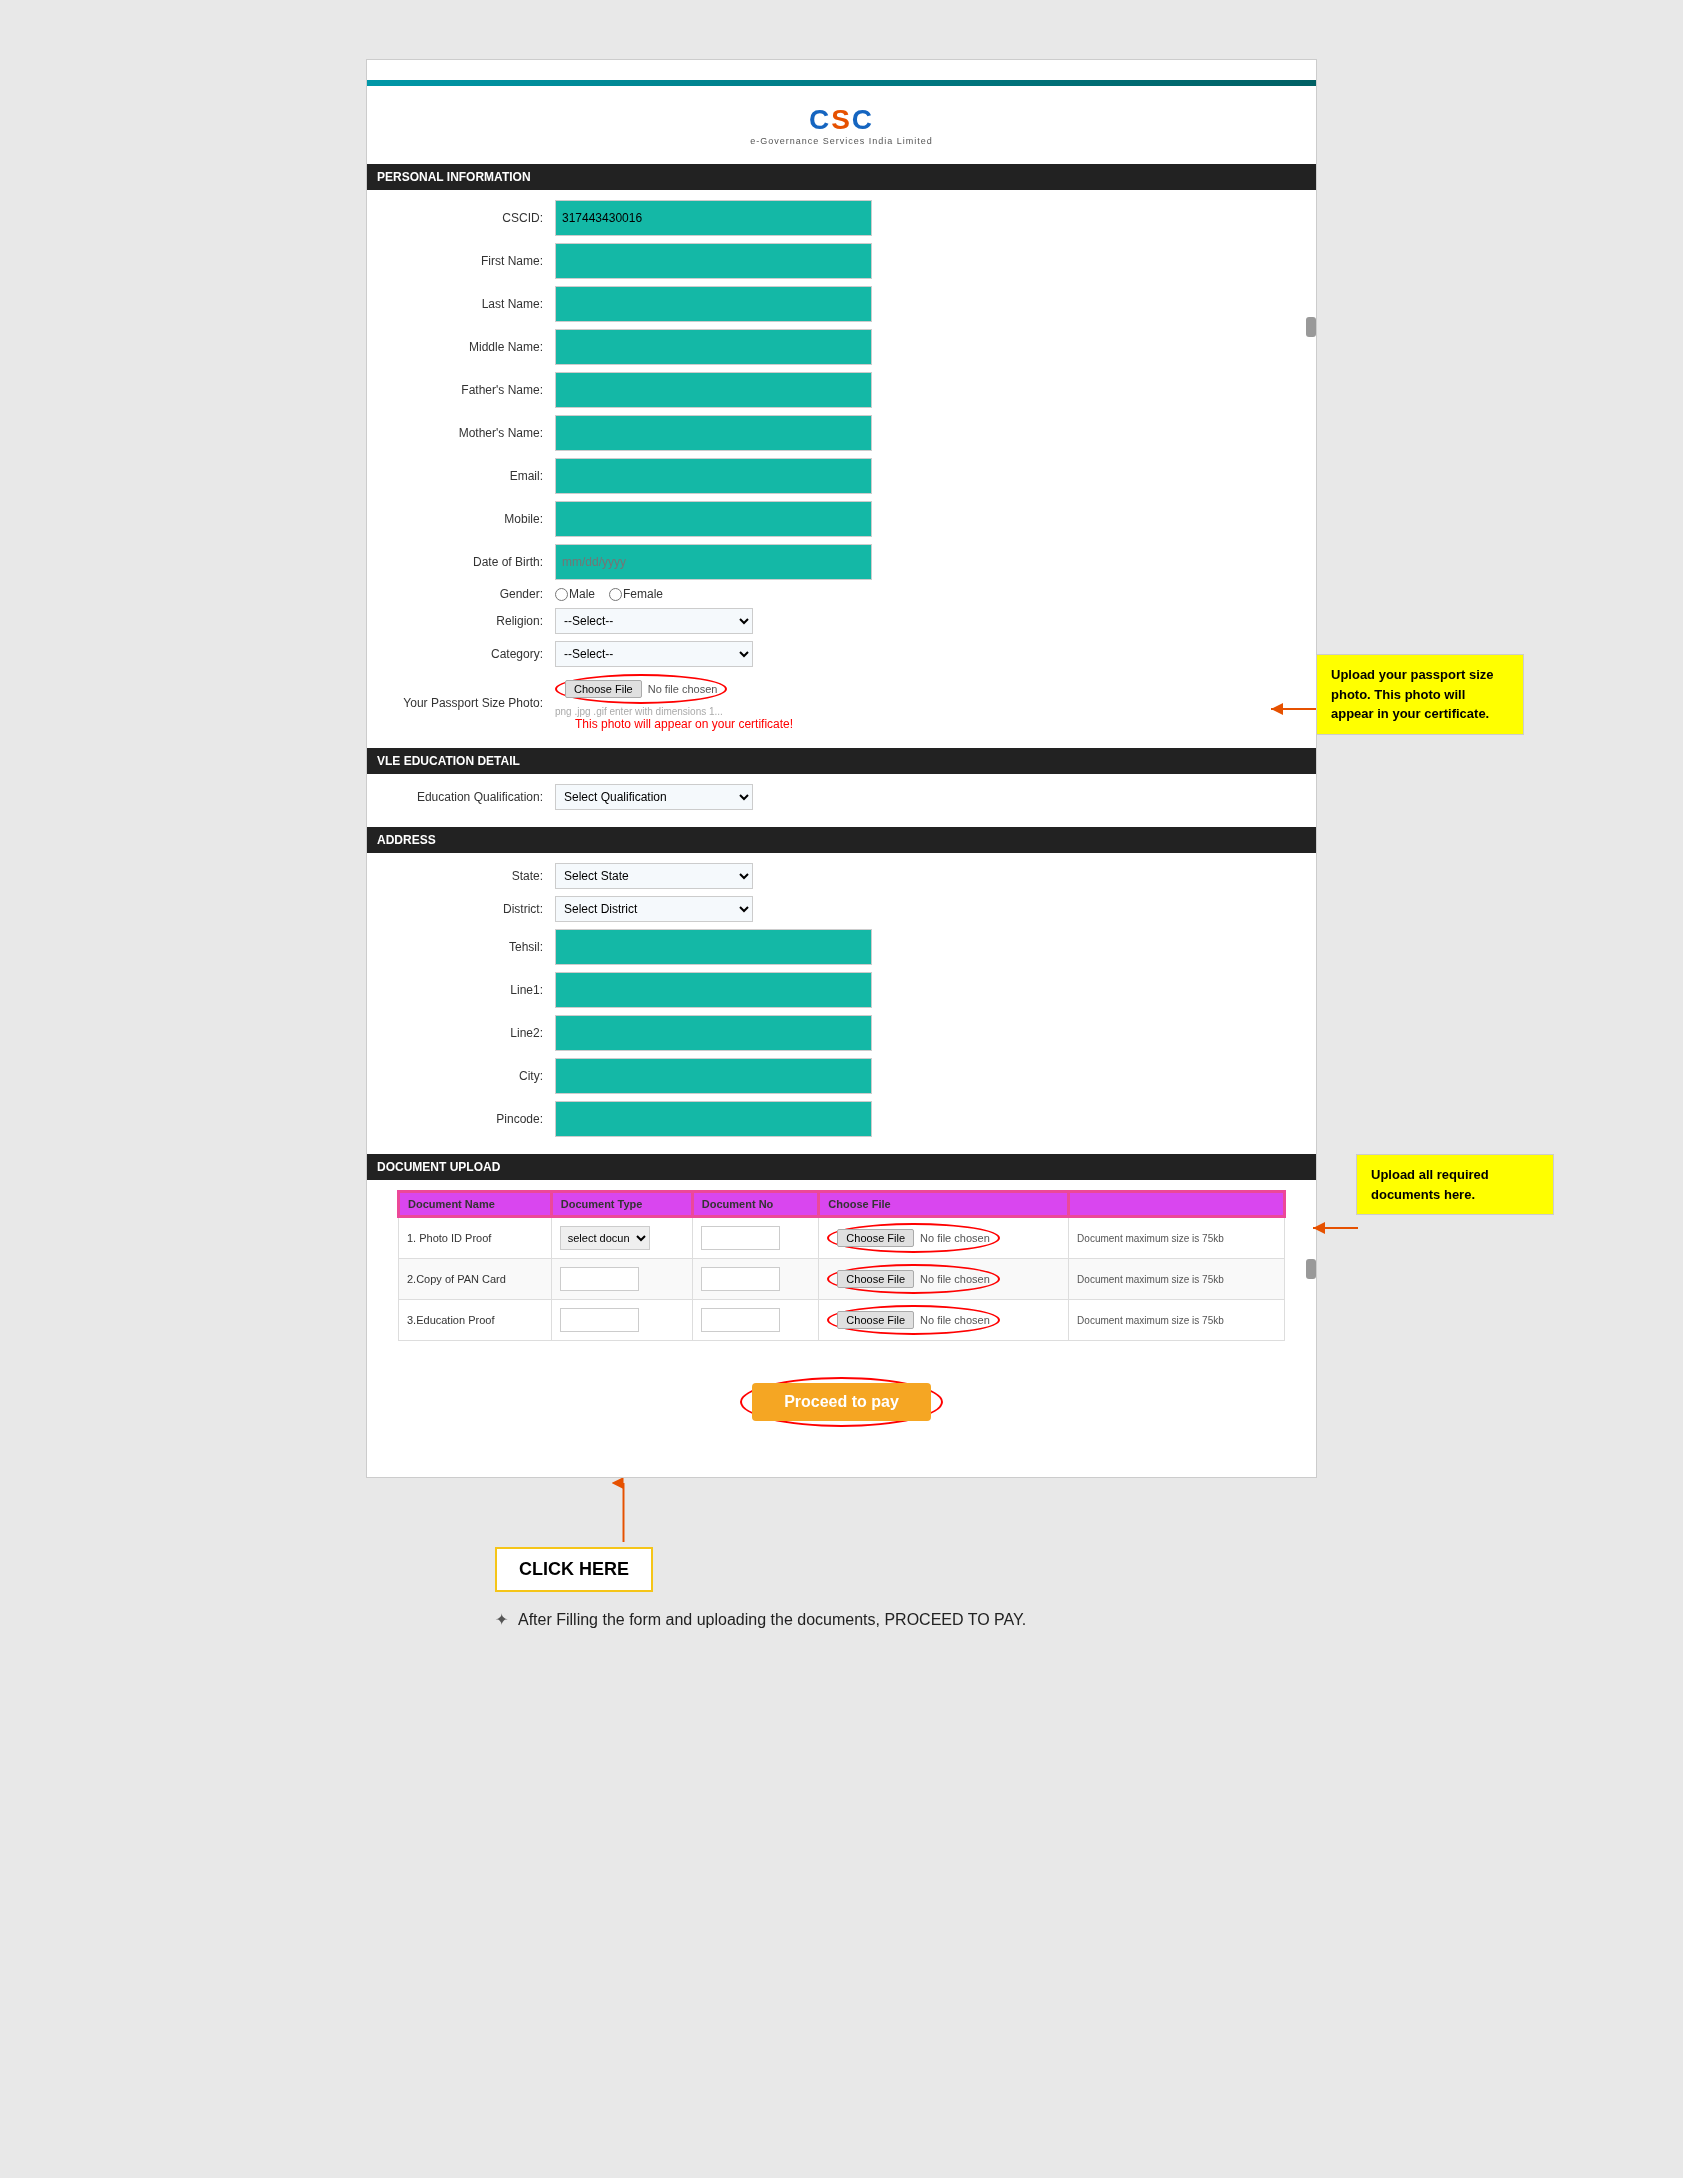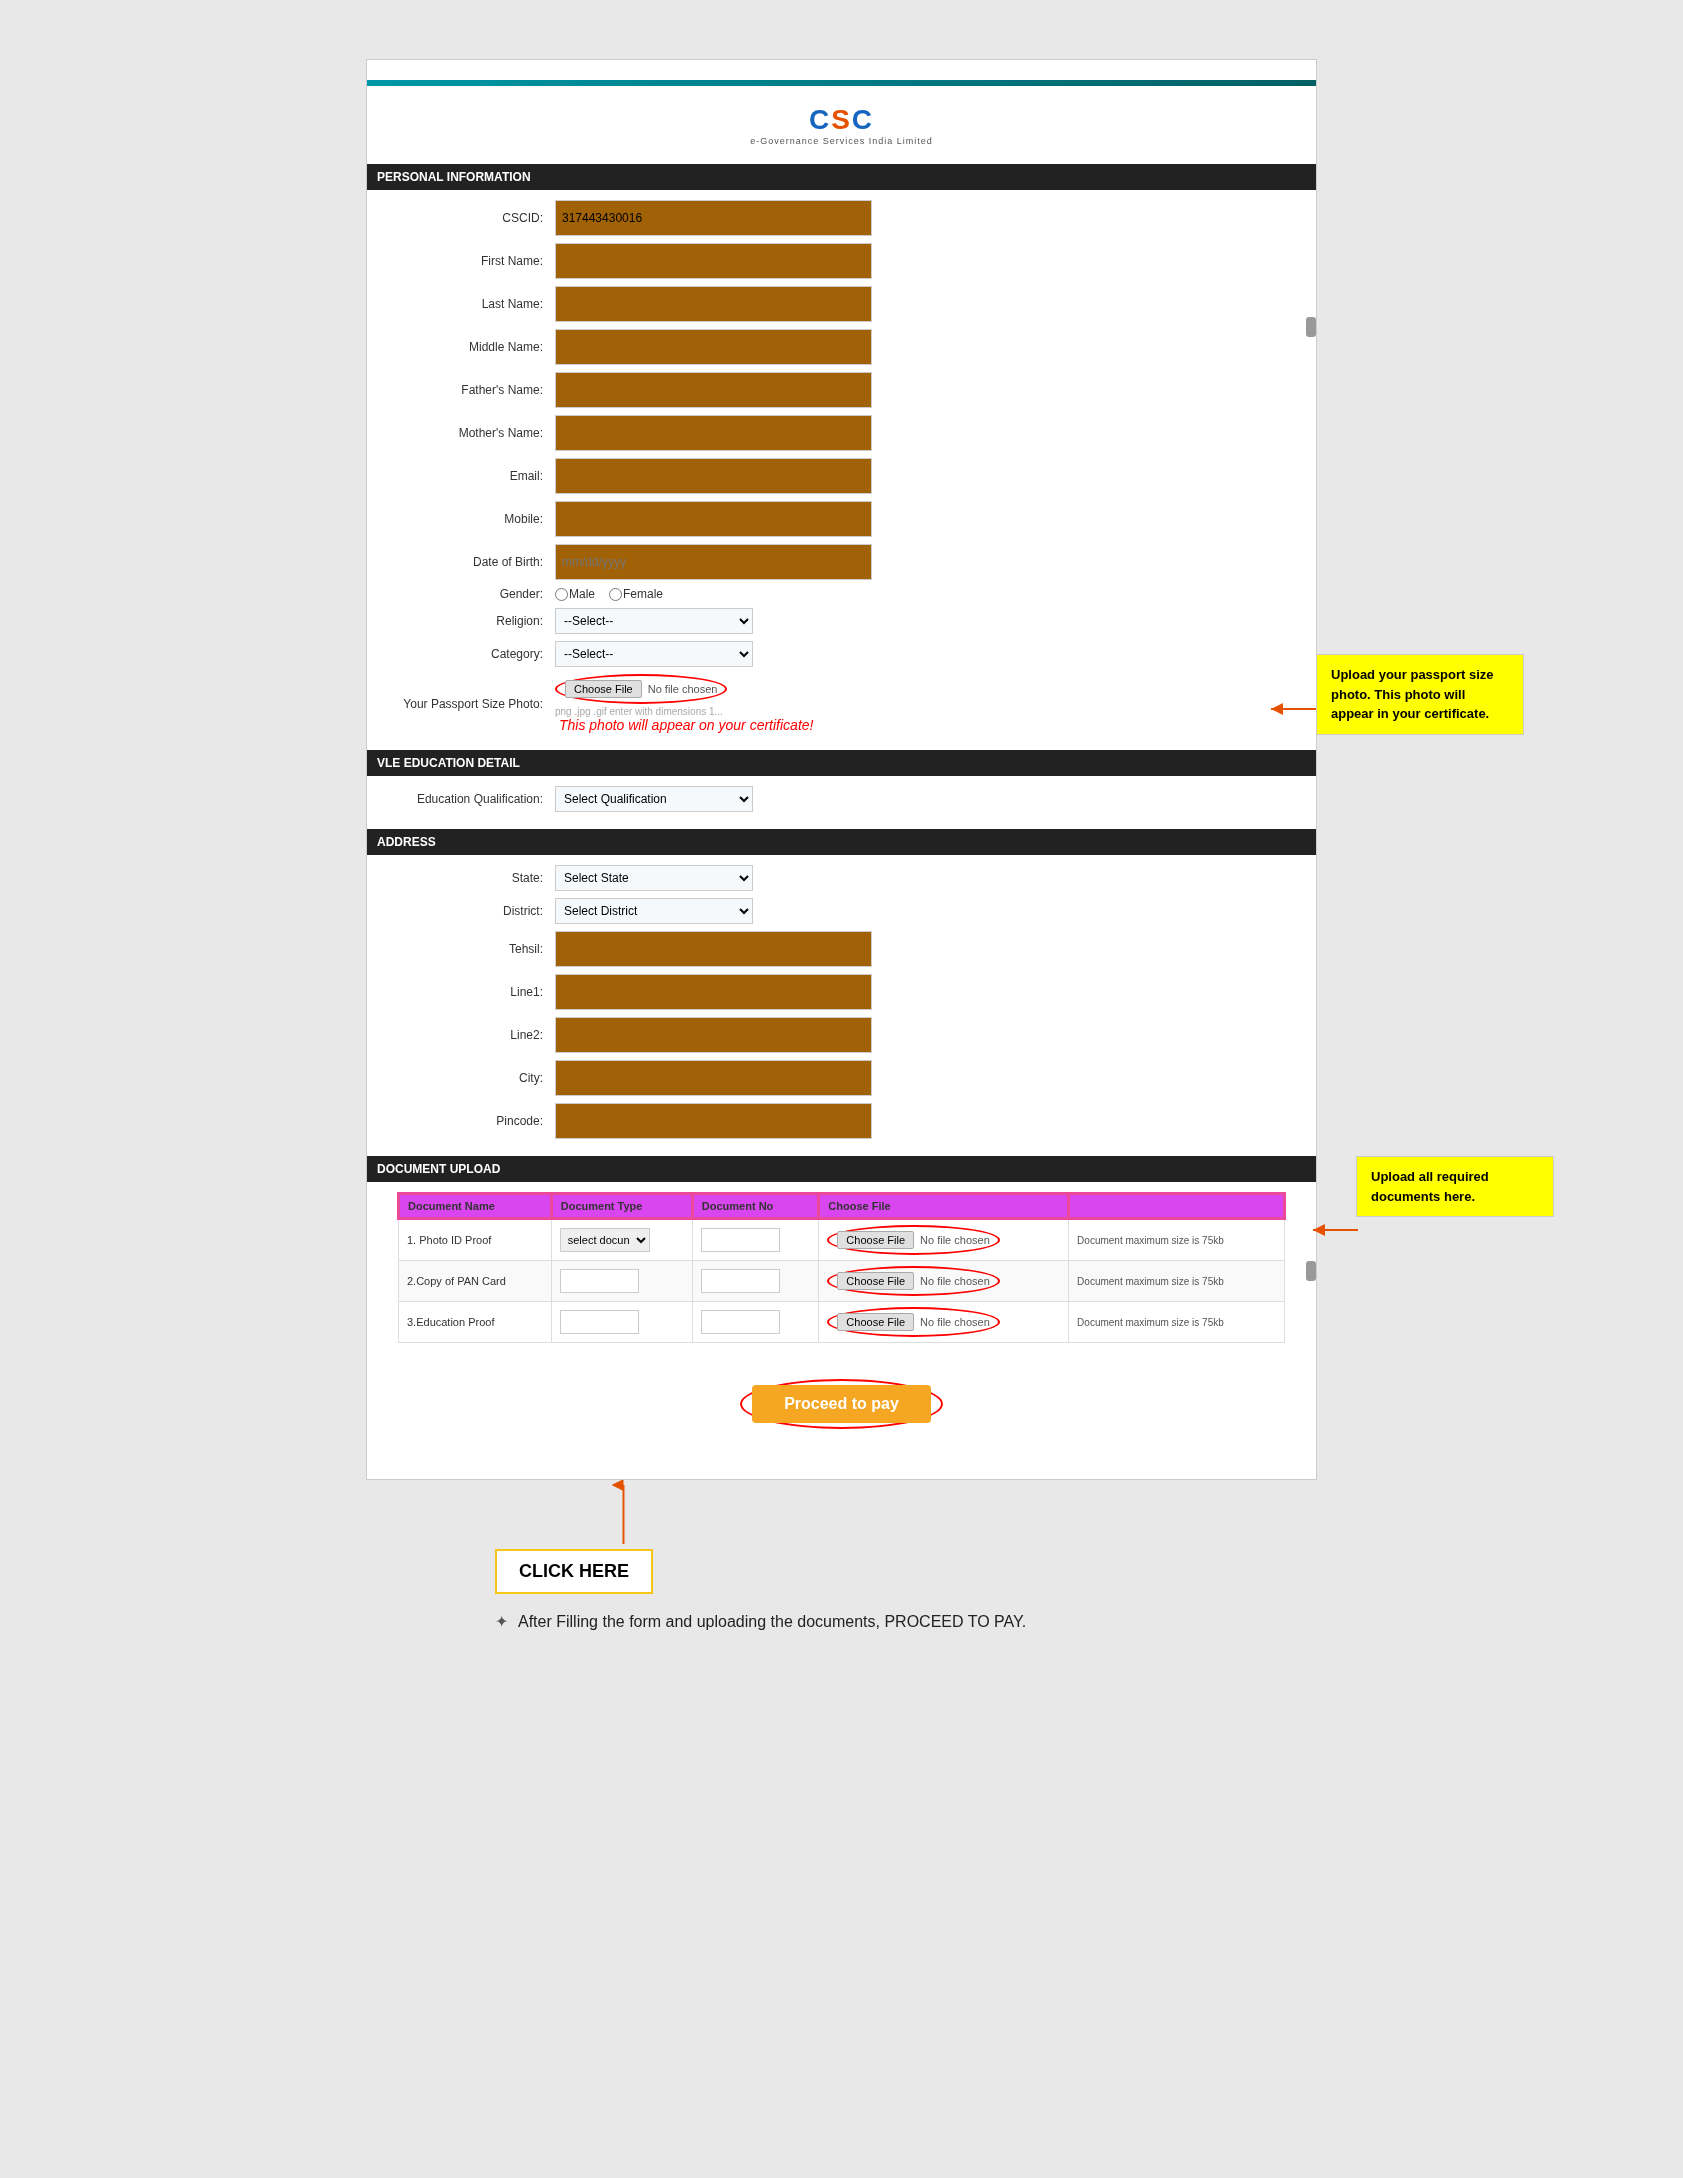--- a/index.html
+++ b/index.html
@@ -64,21 +64,21 @@
       width: 158px;
       min-width: 158px;
       padding-right: 12px;
       font-size: 12px;
       color: #333;
     }
     .form-input {
       flex: 1;
       height: 26px;
       border: 1px solid #ccc;
-      background: #a16207;
+      background: #14b8a6;
       padding: 17px 6px;
       font-size: 12px;
       max-width: 317px;
     }
     .radio-group {
       display: flex;
       align-items: center;
       gap: 14px;
       font-size: 12px;
     }
@@ -108,24 +108,23 @@
       padding: 2px 8px;
       font-size: 11px;
       cursor: pointer;
       border-radius: 2px;
     }
     .no-file-label {
       font-size: 11px;
       color: #555;
     }
     .photo-note {
-      font-size: 14px;
+      font-size: 12px;
       color: red;
-      font-style: italic;
-      margin-left: 4px;
+      margin-left: 20px;
     }
     
     .annotation-bubble {
       position: absolute;
       background: #ffff00;
       border: 1px solid #ccc;
       padding: 10px 14px;
       font-size: 13px;
       font-weight: bold;
       color: #000;

